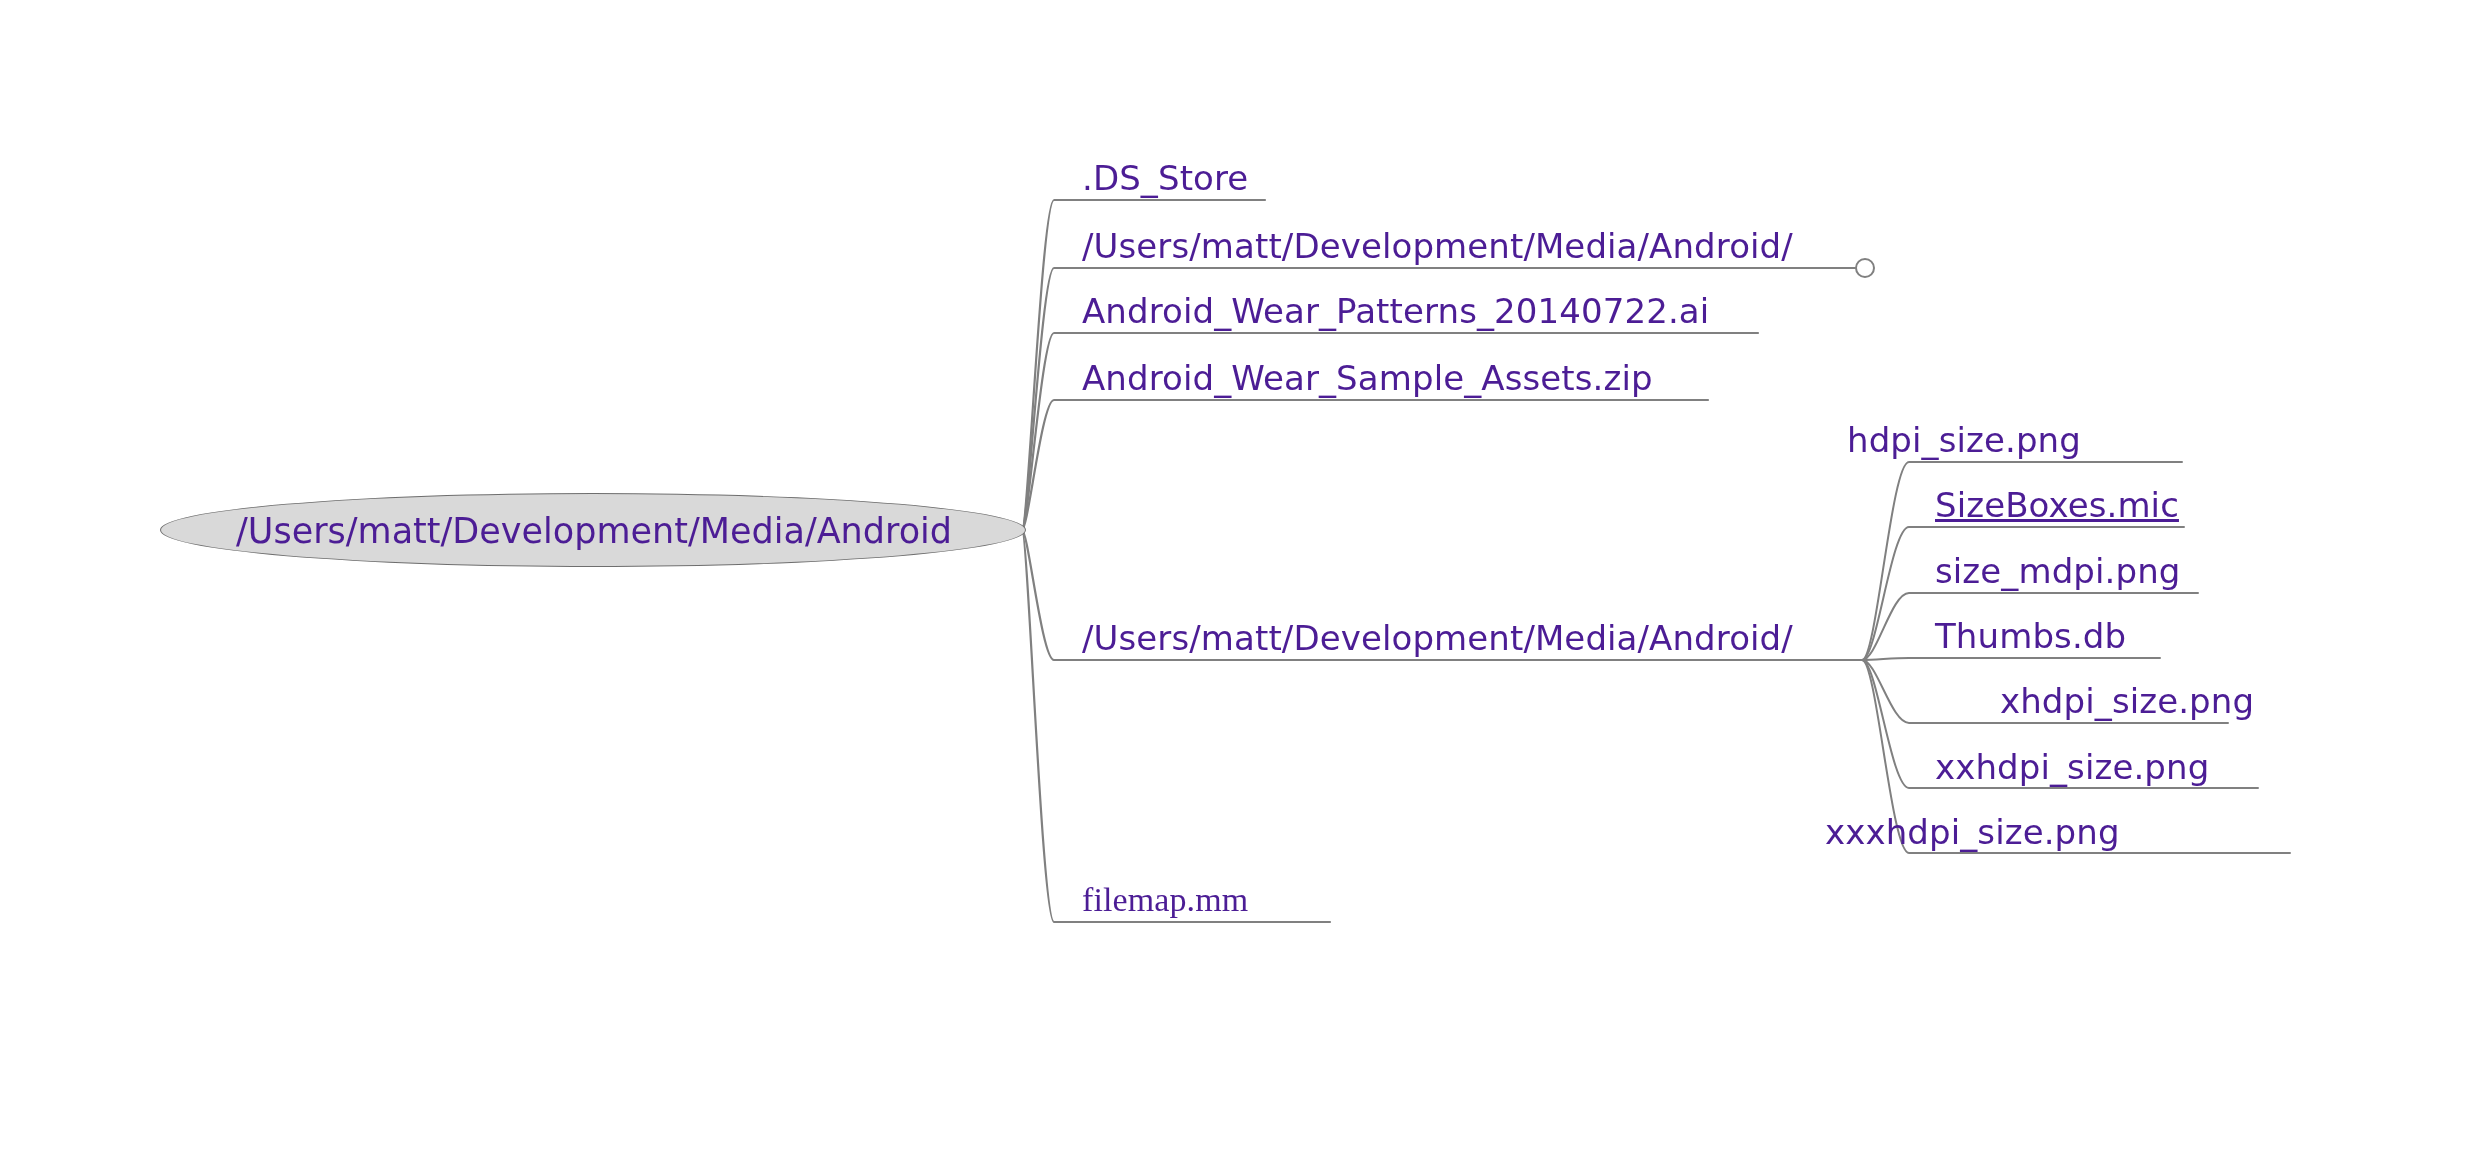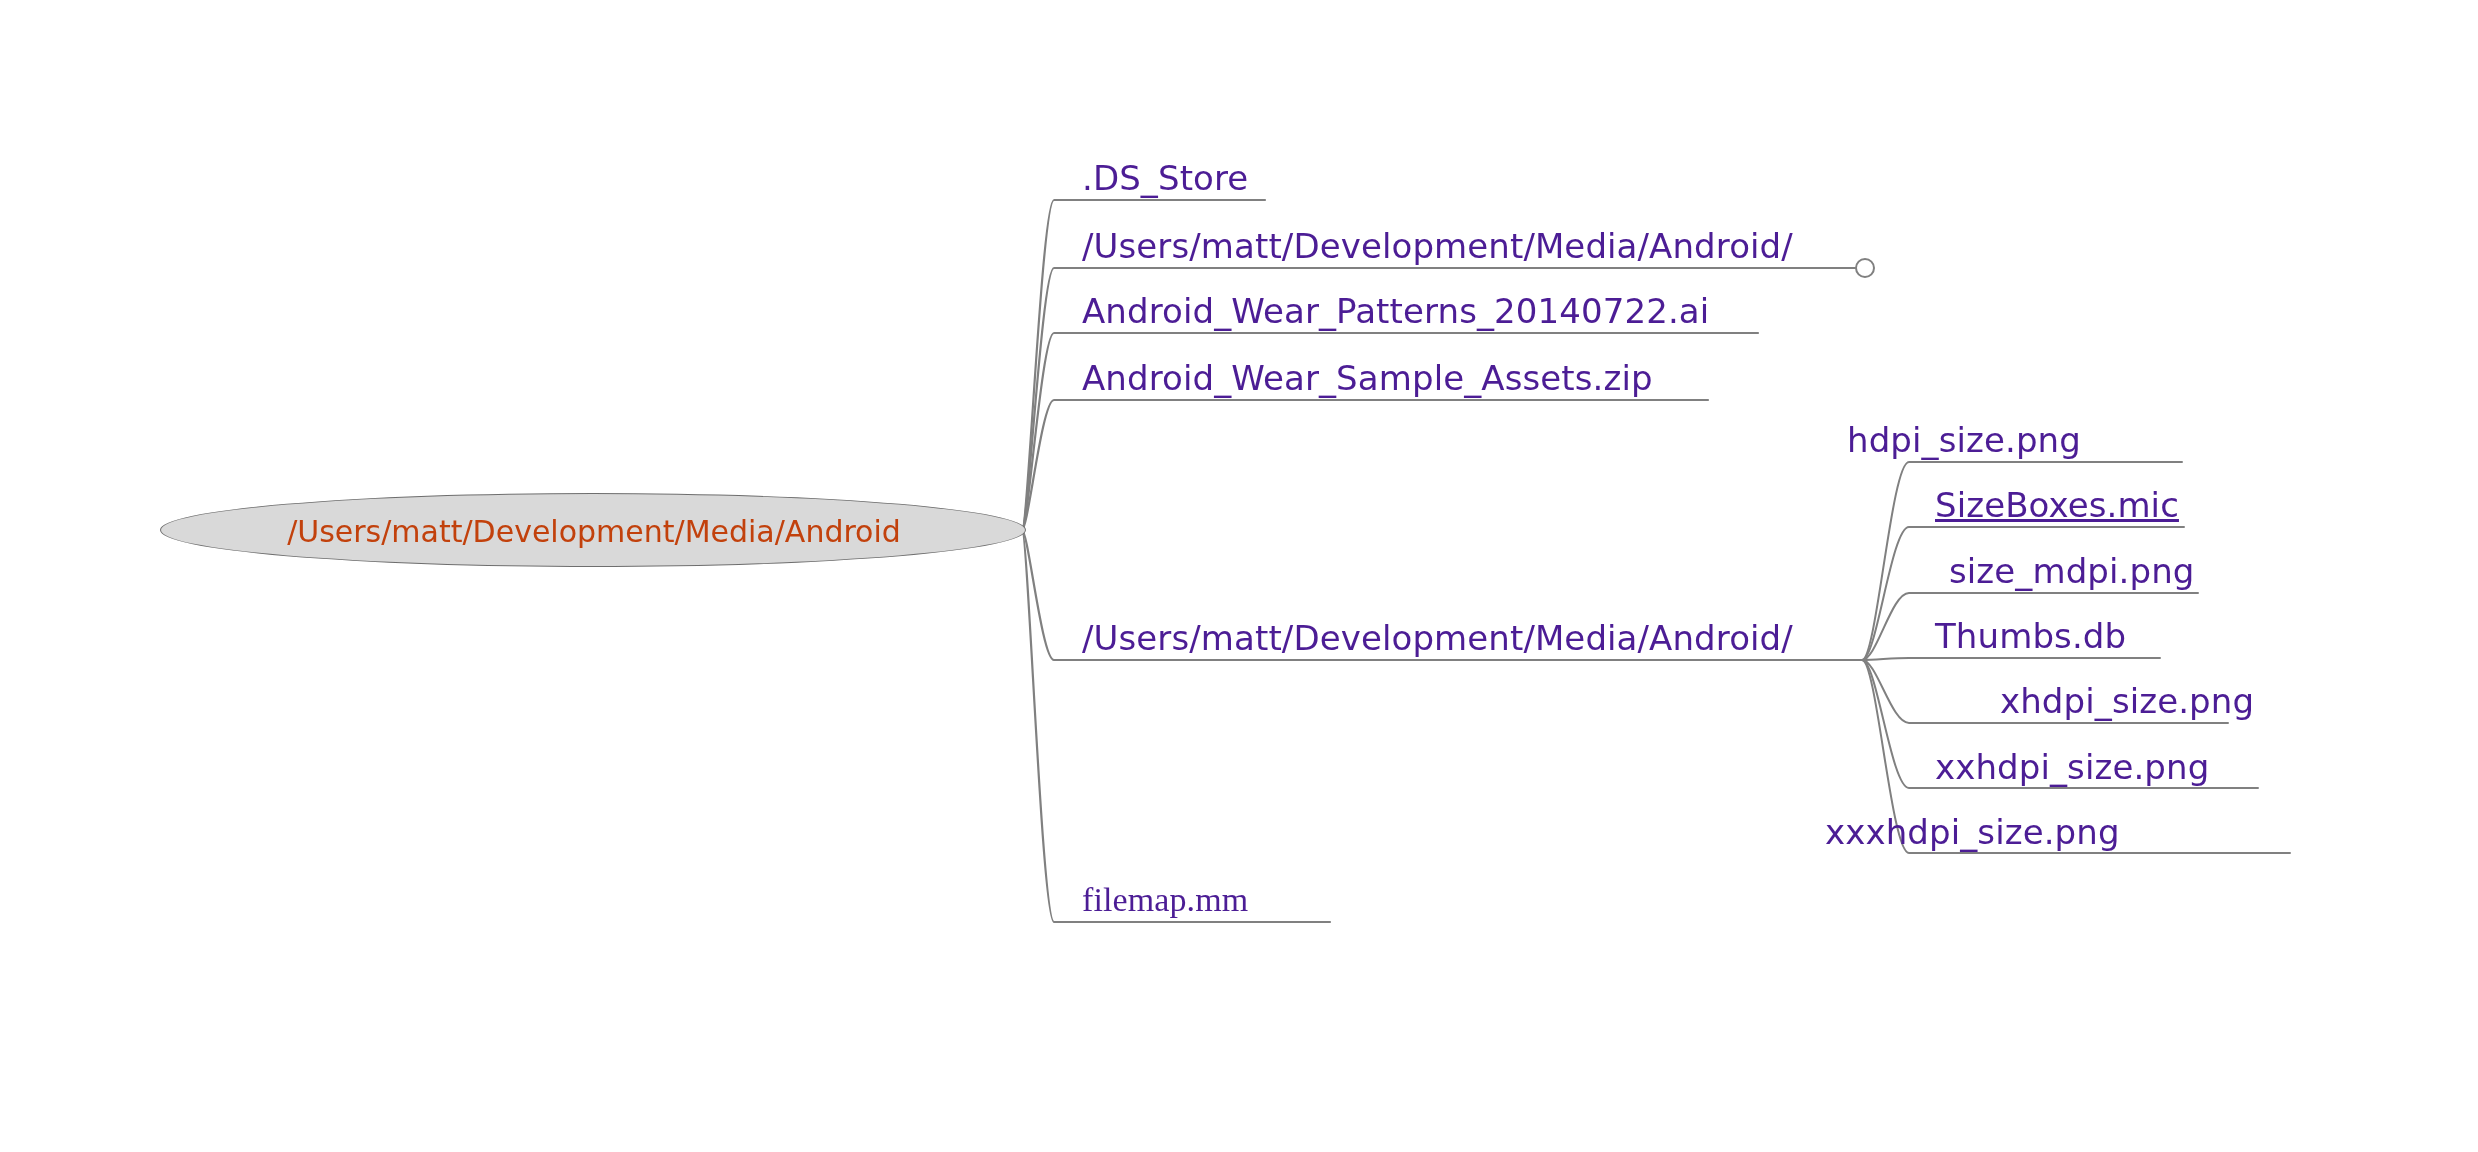--- a/index.html
+++ b/index.html
@@ -49,22 +49,22 @@
   }
   .root-text {
     position: absolute;
     left: 0;
     top: 0;
     width: 866px;
     height: 74px;
     display: flex;
     align-items: center;
     justify-content: center;
-    font-size: 30px;
-    color: #c2410c;
+    font-size: 35px;
+    color: #4c1d95;
     white-space: nowrap;
   }
 </style>
 </head>
 <body>
 
 <div id="canvas">
 
   <svg class="edges" viewBox="0 0 2478 1152" xmlns="http://www.w3.org/2000/svg">
     <g id="edge-group" fill="none" stroke="#808080" stroke-width="2.2">
@@ -92,21 +92,21 @@
   </div>
 
   <div id="label-layer">
       <div class="node-label" style="left: 1082px; top: 161px;">.DS_Store</div>
       <div class="node-label" style="left: 1082px; top: 229px;">/Users/matt/Development/Media/Android/</div>
       <div class="node-label" style="left: 1082px; top: 294px;">Android_Wear_Patterns_20140722.ai</div>
       <div class="node-label" style="left: 1082px; top: 361px;">Android_Wear_Sample_Assets.zip</div>
       <div class="node-label" style="left: 1082px; top: 621px;">/Users/matt/Development/Media/Android/</div>
       <div class="node-label" style="left: 1847px; top: 423px;">hdpi_size.png</div>
       <div class="node-label" style="left: 1935px; top: 488px; text-decoration: underline;">SizeBoxes.mic</div>
-      <div class="node-label" style="left: 1935px; top: 554px; margin-left: 14px;">size_mdpi.png</div>
+      <div class="node-label" style="left: 1935px; top: 554px;">size_mdpi.png</div>
       <div class="node-label" style="left: 1935px; top: 619px;">Thumbs.db</div>
       <div class="node-label" style="left: 2000px; top: 684px;">xhdpi_size.png</div>
       <div class="node-label" style="left: 1935px; top: 750px;">xxhdpi_size.png</div>
       <div class="node-label" style="left: 1825px; top: 815px;">xxxhdpi_size.png</div>
       <div class="node-label" style="left: 1082px; top: 883px; font-family: Liberation Serif, serif;">filemap.mm</div>
     </div>
 
 </div>
 
 </body></html>

